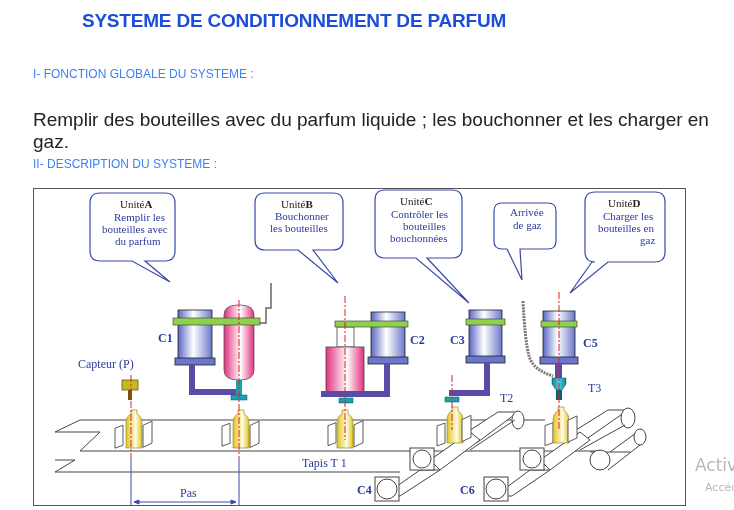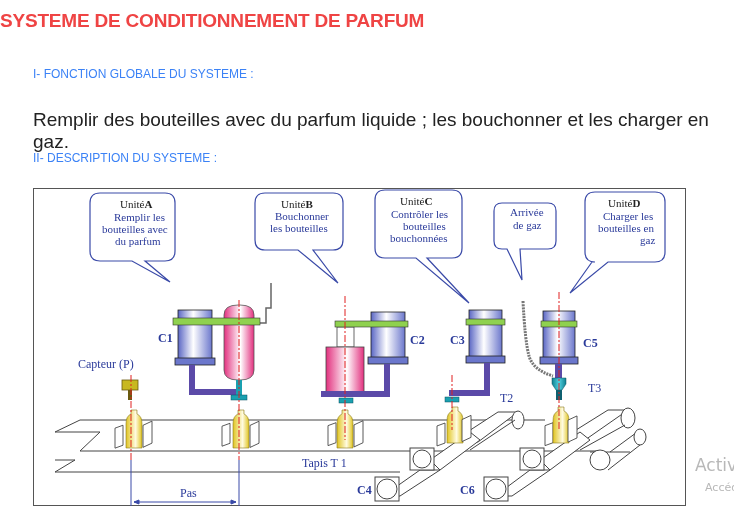--- a/index.html
+++ b/index.html
@@ -1,39 +1,39 @@
 <!DOCTYPE html>
 <html><head>
 <meta charset="utf-8">
 <style>
   html, body { margin: 0; padding: 0; background: #ffffff; }
   body { width: 734px; height: 510px; position: relative; overflow: hidden;
          font-family: "Liberation Sans", sans-serif; }
-  .doc-title { position: absolute; top: 10px; left: 0; width: 588px; 
-         color: #ef4444; font-weight: bold; font-size: 19px; letter-spacing: -0.2px; }
+  .doc-title { position: absolute; top: 10px; left: 0; width: 588px; text-align: center;
+         color: #1d4ed8; font-weight: bold; font-size: 19px; letter-spacing: -0.2px; }
   .h1 { position: absolute; left: 33px; color: #3b82f6; font-weight: normal; font-size: 12px; }
   .para { position: absolute; left: 33px; top: 109px; color: #222; font-size: 19px; }
   .frame { position: absolute; left: 33px; top: 188px; width: 653px; height: 318px;
            border: 1.5px solid #555; box-sizing: border-box; background: #fff; }
   svg { position: absolute; left: 0; top: 0; }
   .bubble-title { font-family: "Liberation Serif", serif; font-size: 11px; fill: #222; }
   .bubble-text { font-family: "Liberation Serif", serif; font-size: 11px; fill: #2a3a9a; }
   .lbl { font-family: "Liberation Serif", serif; font-size: 12px; fill: #2a3a9a; }
   .watermark1 { position: absolute; left: 695px; top: 455px; color: #b8b8b8; font-size: 17px;
                 font-family: "DejaVu Sans", sans-serif; }
   .watermark2 { position: absolute; left: 705px; top: 481px; color: #b8b8b8; font-size: 11px;
                 font-family: "DejaVu Sans", sans-serif; }
 </style>
 </head>
 <body>
 
 <div class="doc-title">SYSTEME DE CONDITIONNEMENT DE PARFUM</div>
 <div class="h1" style="top:67px">I- FONCTION GLOBALE DU SYSTEME :</div>
 <div class="para">Remplir des bouteilles  avec du  parfum liquide ; les bouchonner et les charger en gaz.</div>
-<div class="h1" style="top:151px">II- DESCRIPTION DU SYSTEME :</div>
+<div class="h1" style="top:157px">II- DESCRIPTION DU SYSTEME :</div>
 
 <div class="frame"></div>
 
 <svg width="734" height="510">
   <defs>
     <linearGradient id="gBlue" x1="0" x2="1" y1="0" y2="0">
       <stop offset="0" stop-color="#5a66c4"></stop>
         <stop offset="0.45" stop-color="#ffffff"></stop>
         <stop offset="1" stop-color="#6b77cc"></stop>
     </linearGradient>

